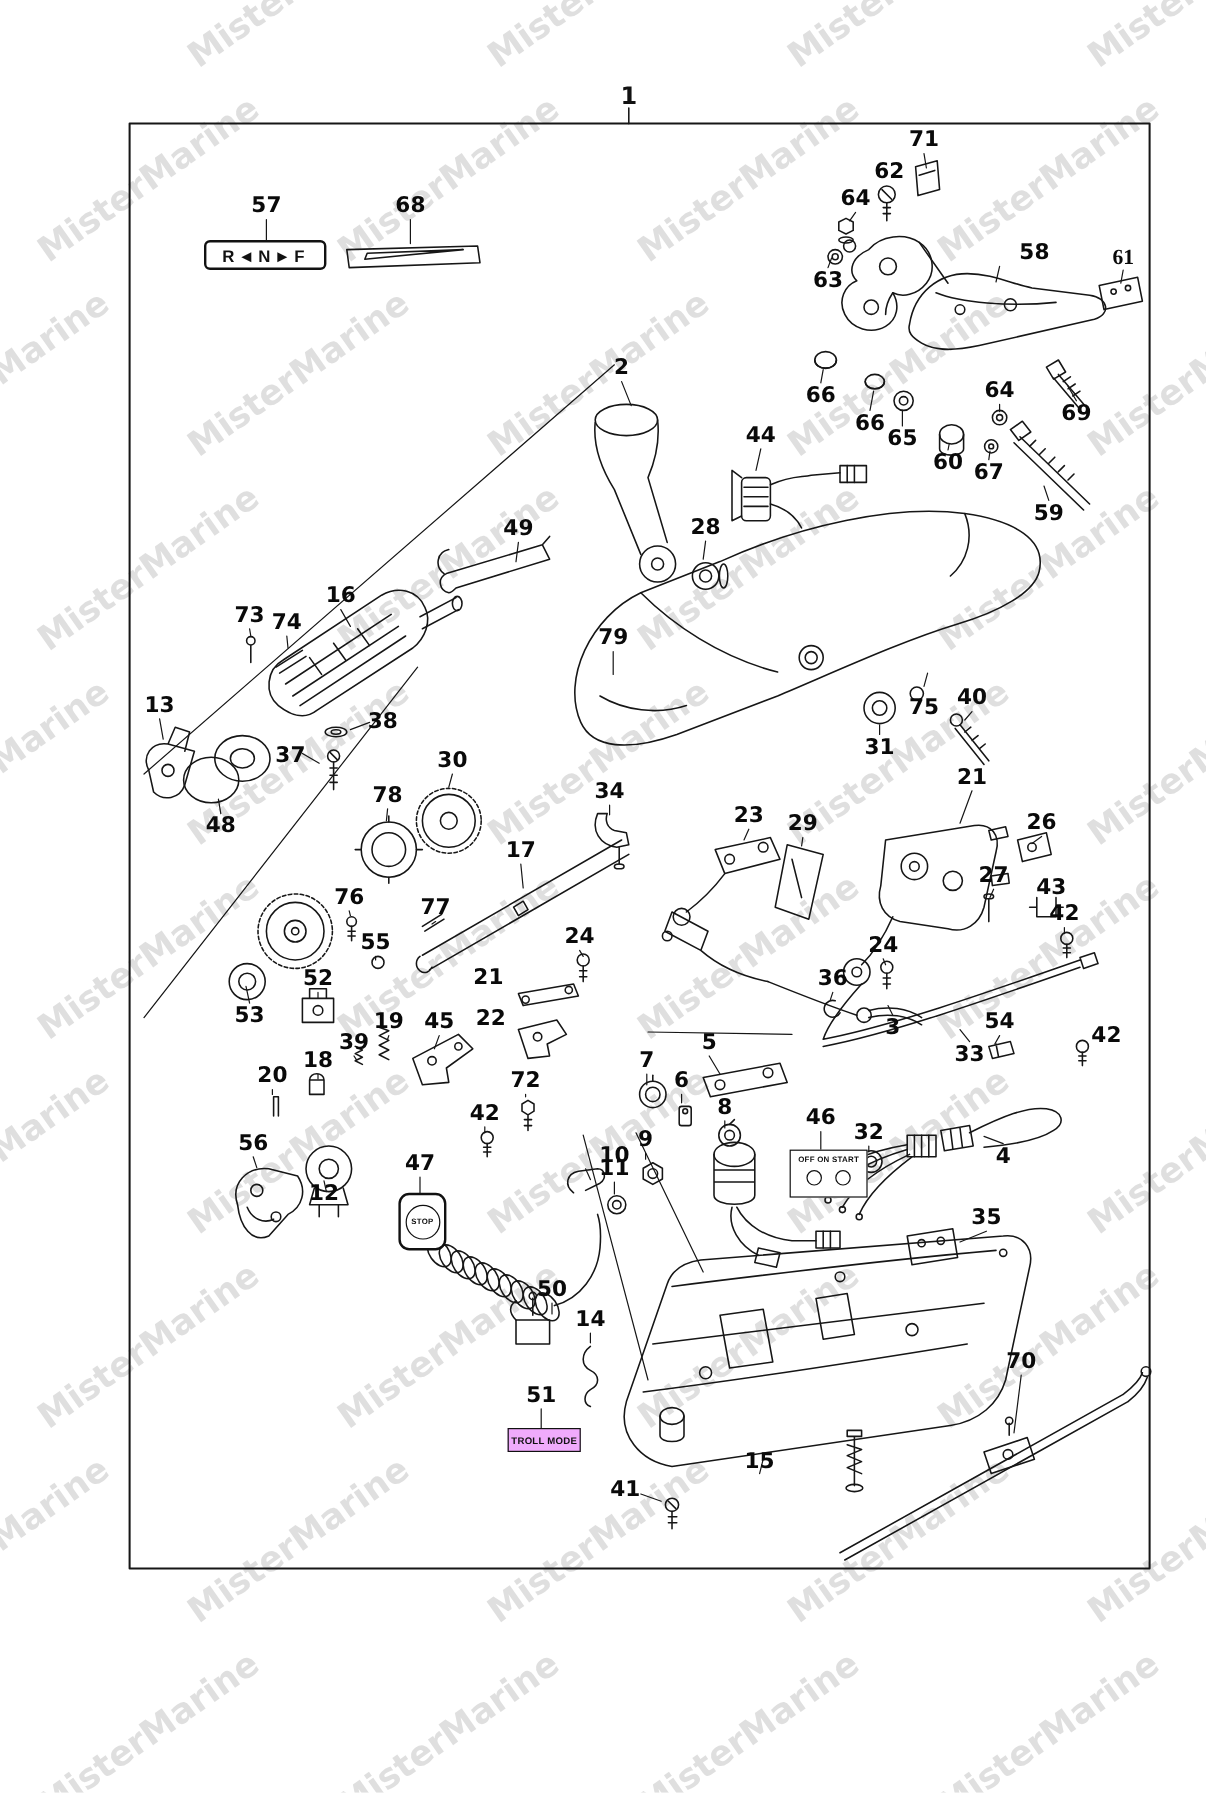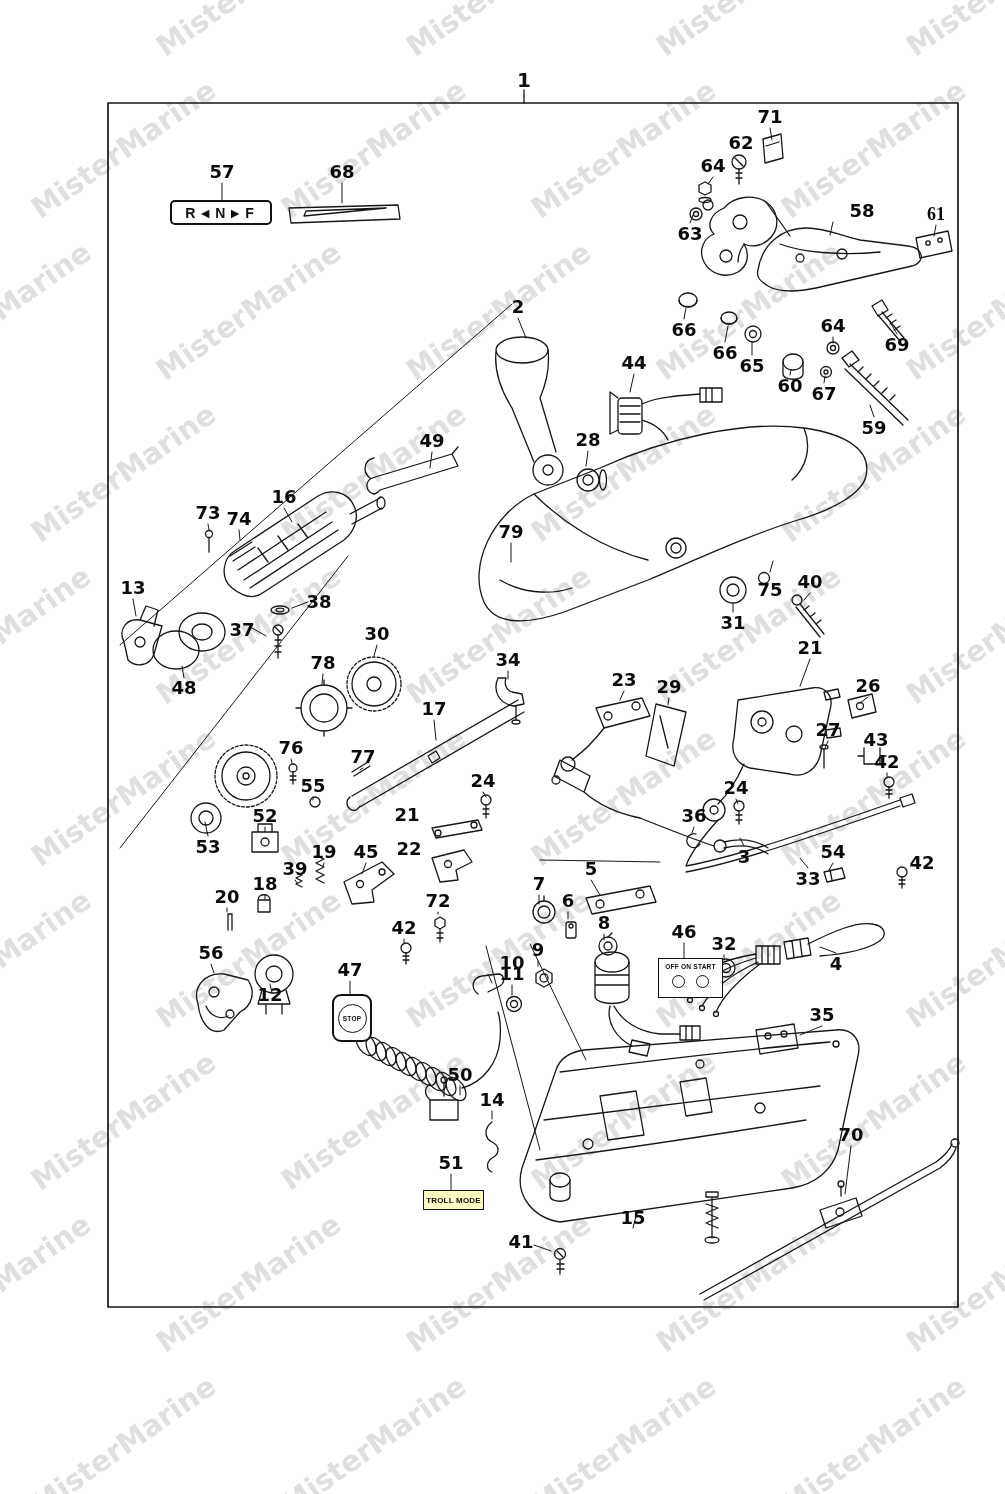--- a/index.html
+++ b/index.html
@@ -36,21 +36,21 @@
     border:2px solid #111;border-radius:9px;background:#fff;
     display:flex;align-items:center;justify-content:center;
   }
   .stop-circle{
     width:27px;height:27px;border:1.5px solid #111;border-radius:50%;
     display:flex;align-items:center;justify-content:center;
     font-size:6.5px;font-weight:700;letter-spacing:.2px;
   }
   .badge-troll{
     position:absolute;left:423px;top:1190px;width:61px;height:20px;
-    border:1.4px solid #111;background:#fef9c3;
+    border:1.4px solid #111;background:#f0abfc;
     display:flex;align-items:center;justify-content:center;
     font-size:8px;font-weight:700;letter-spacing:.2px;
   }
   .badge-ignition{
     position:absolute;left:658px;top:958px;width:65px;height:40px;
     border:1.4px solid #111;background:#fff;
     display:flex;flex-direction:column;align-items:center;padding-top:4px;
   }
   .ign-label{font-size:6.6px;font-weight:700;letter-spacing:.2px;}
   .ign-dials{display:flex;gap:11px;margin-top:5px;}

